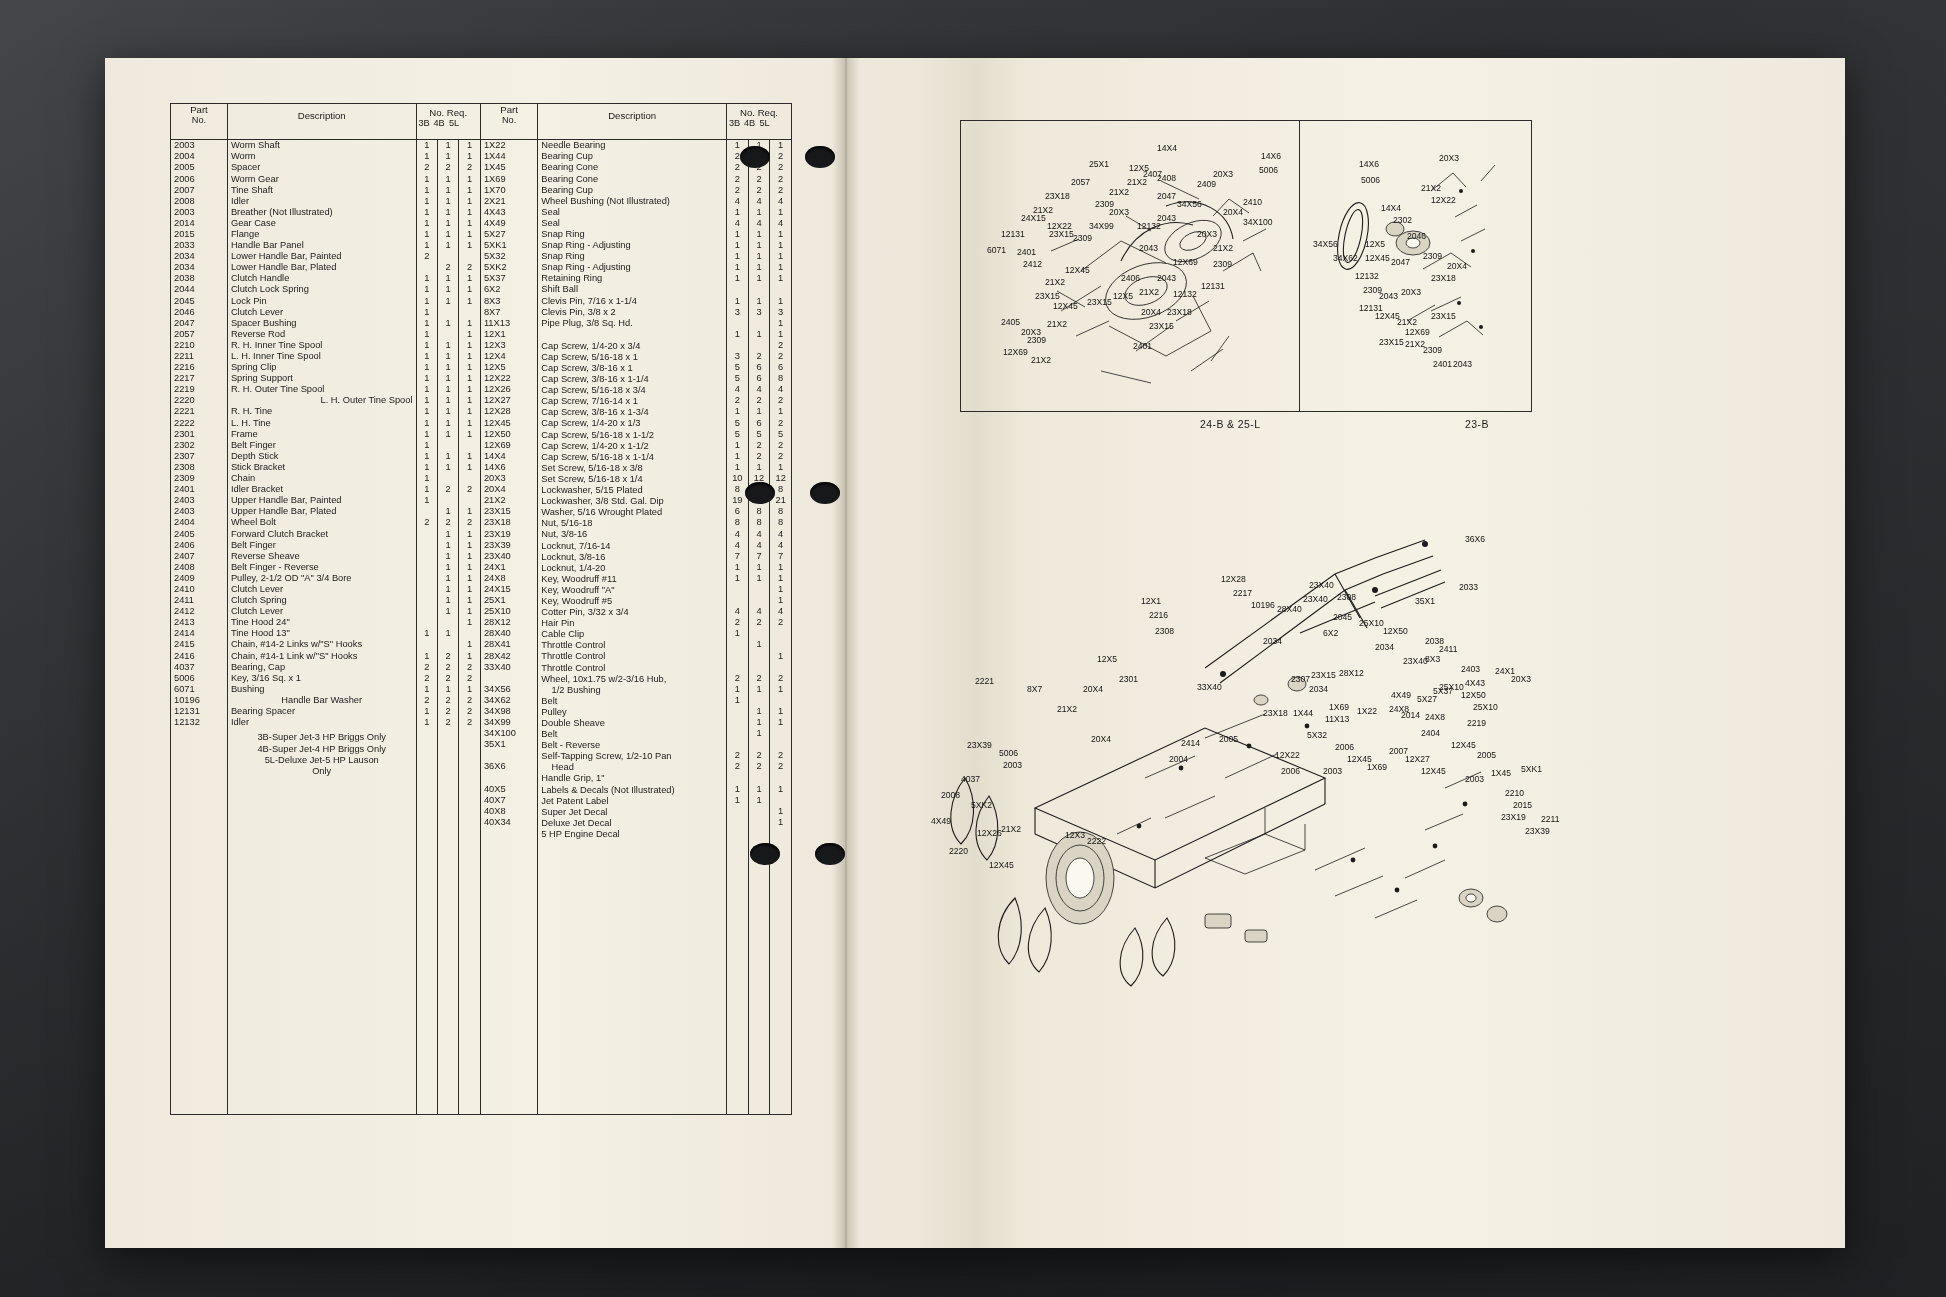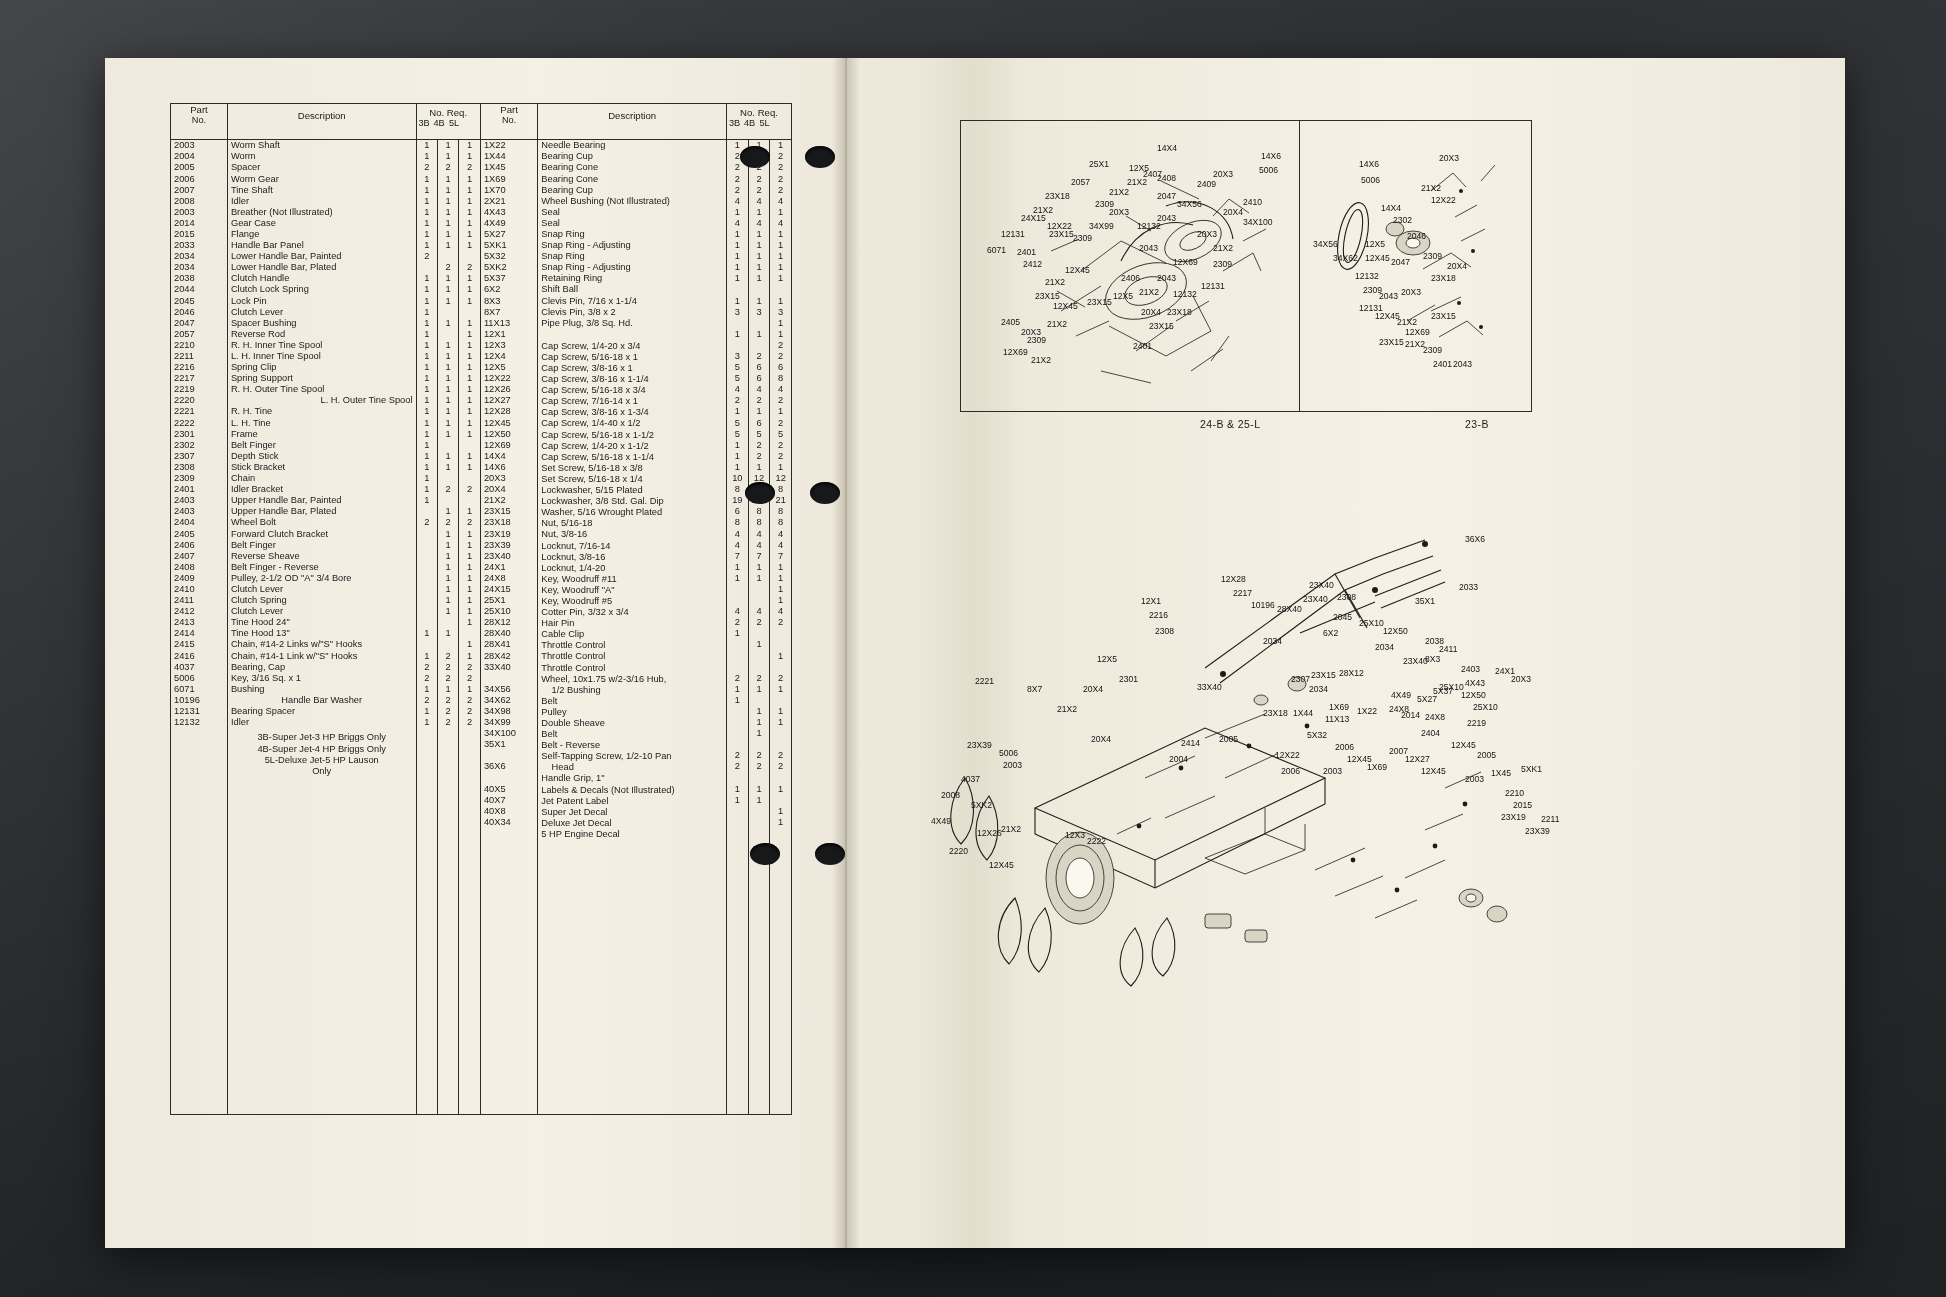--- a/index.html
+++ b/index.html
@@ -522,21 +522,21 @@
                   <li style="white-space: pre;">Clevis Pin, 7/16 x 1-1/4</li>
                   <li style="white-space: pre;">Clevis Pin, 3/8 x 2</li>
                   <li style="white-space: pre;">Pipe Plug, 3/8 Sq. Hd.</li>
                   <li style="white-space: pre; margin-top: 12px;">Cap Screw, 1/4-20 x 3/4</li>
                   <li style="white-space: pre;">Cap Screw, 5/16-18 x 1</li>
                   <li style="white-space: pre;">Cap Screw, 3/8-16 x 1</li>
                   <li style="white-space: pre;">Cap Screw, 3/8-16 x 1-1/4</li>
                   <li style="white-space: pre;">Cap Screw, 5/16-18 x 3/4</li>
                   <li style="white-space: pre;">Cap Screw, 7/16-14 x 1</li>
                   <li style="white-space: pre;">Cap Screw, 3/8-16 x 1-3/4</li>
-                  <li style="white-space: pre;">Cap Screw, 1/4-40 x 1/2</li>
+                  <li style="white-space: pre;">Cap Screw, 1/4-20 x 1/3</li>
                   <li style="white-space: pre;">Cap Screw, 5/16-18 x 1-1/2</li>
                   <li style="white-space: pre;">Cap Screw, 1/4-20 x 1-1/2</li>
                   <li style="white-space: pre;">Cap Screw, 5/16-18 x 1-1/4</li>
                   <li style="white-space: pre;">Set Screw, 5/16-18 x 3/8</li>
                   <li style="white-space: pre;">Set Screw, 5/16-18 x 1/4</li>
                   <li style="white-space: pre;">Lockwasher, 5/15 Plated</li>
                   <li style="white-space: pre;">Lockwasher, 3/8 Std. Gal. Dip</li>
                   <li style="white-space: pre;">Washer, 5/16 Wrought Plated</li>
                   <li style="white-space: pre;">Nut, 5/16-18</li>
                   <li style="white-space: pre;">Nut, 3/8-16</li>

